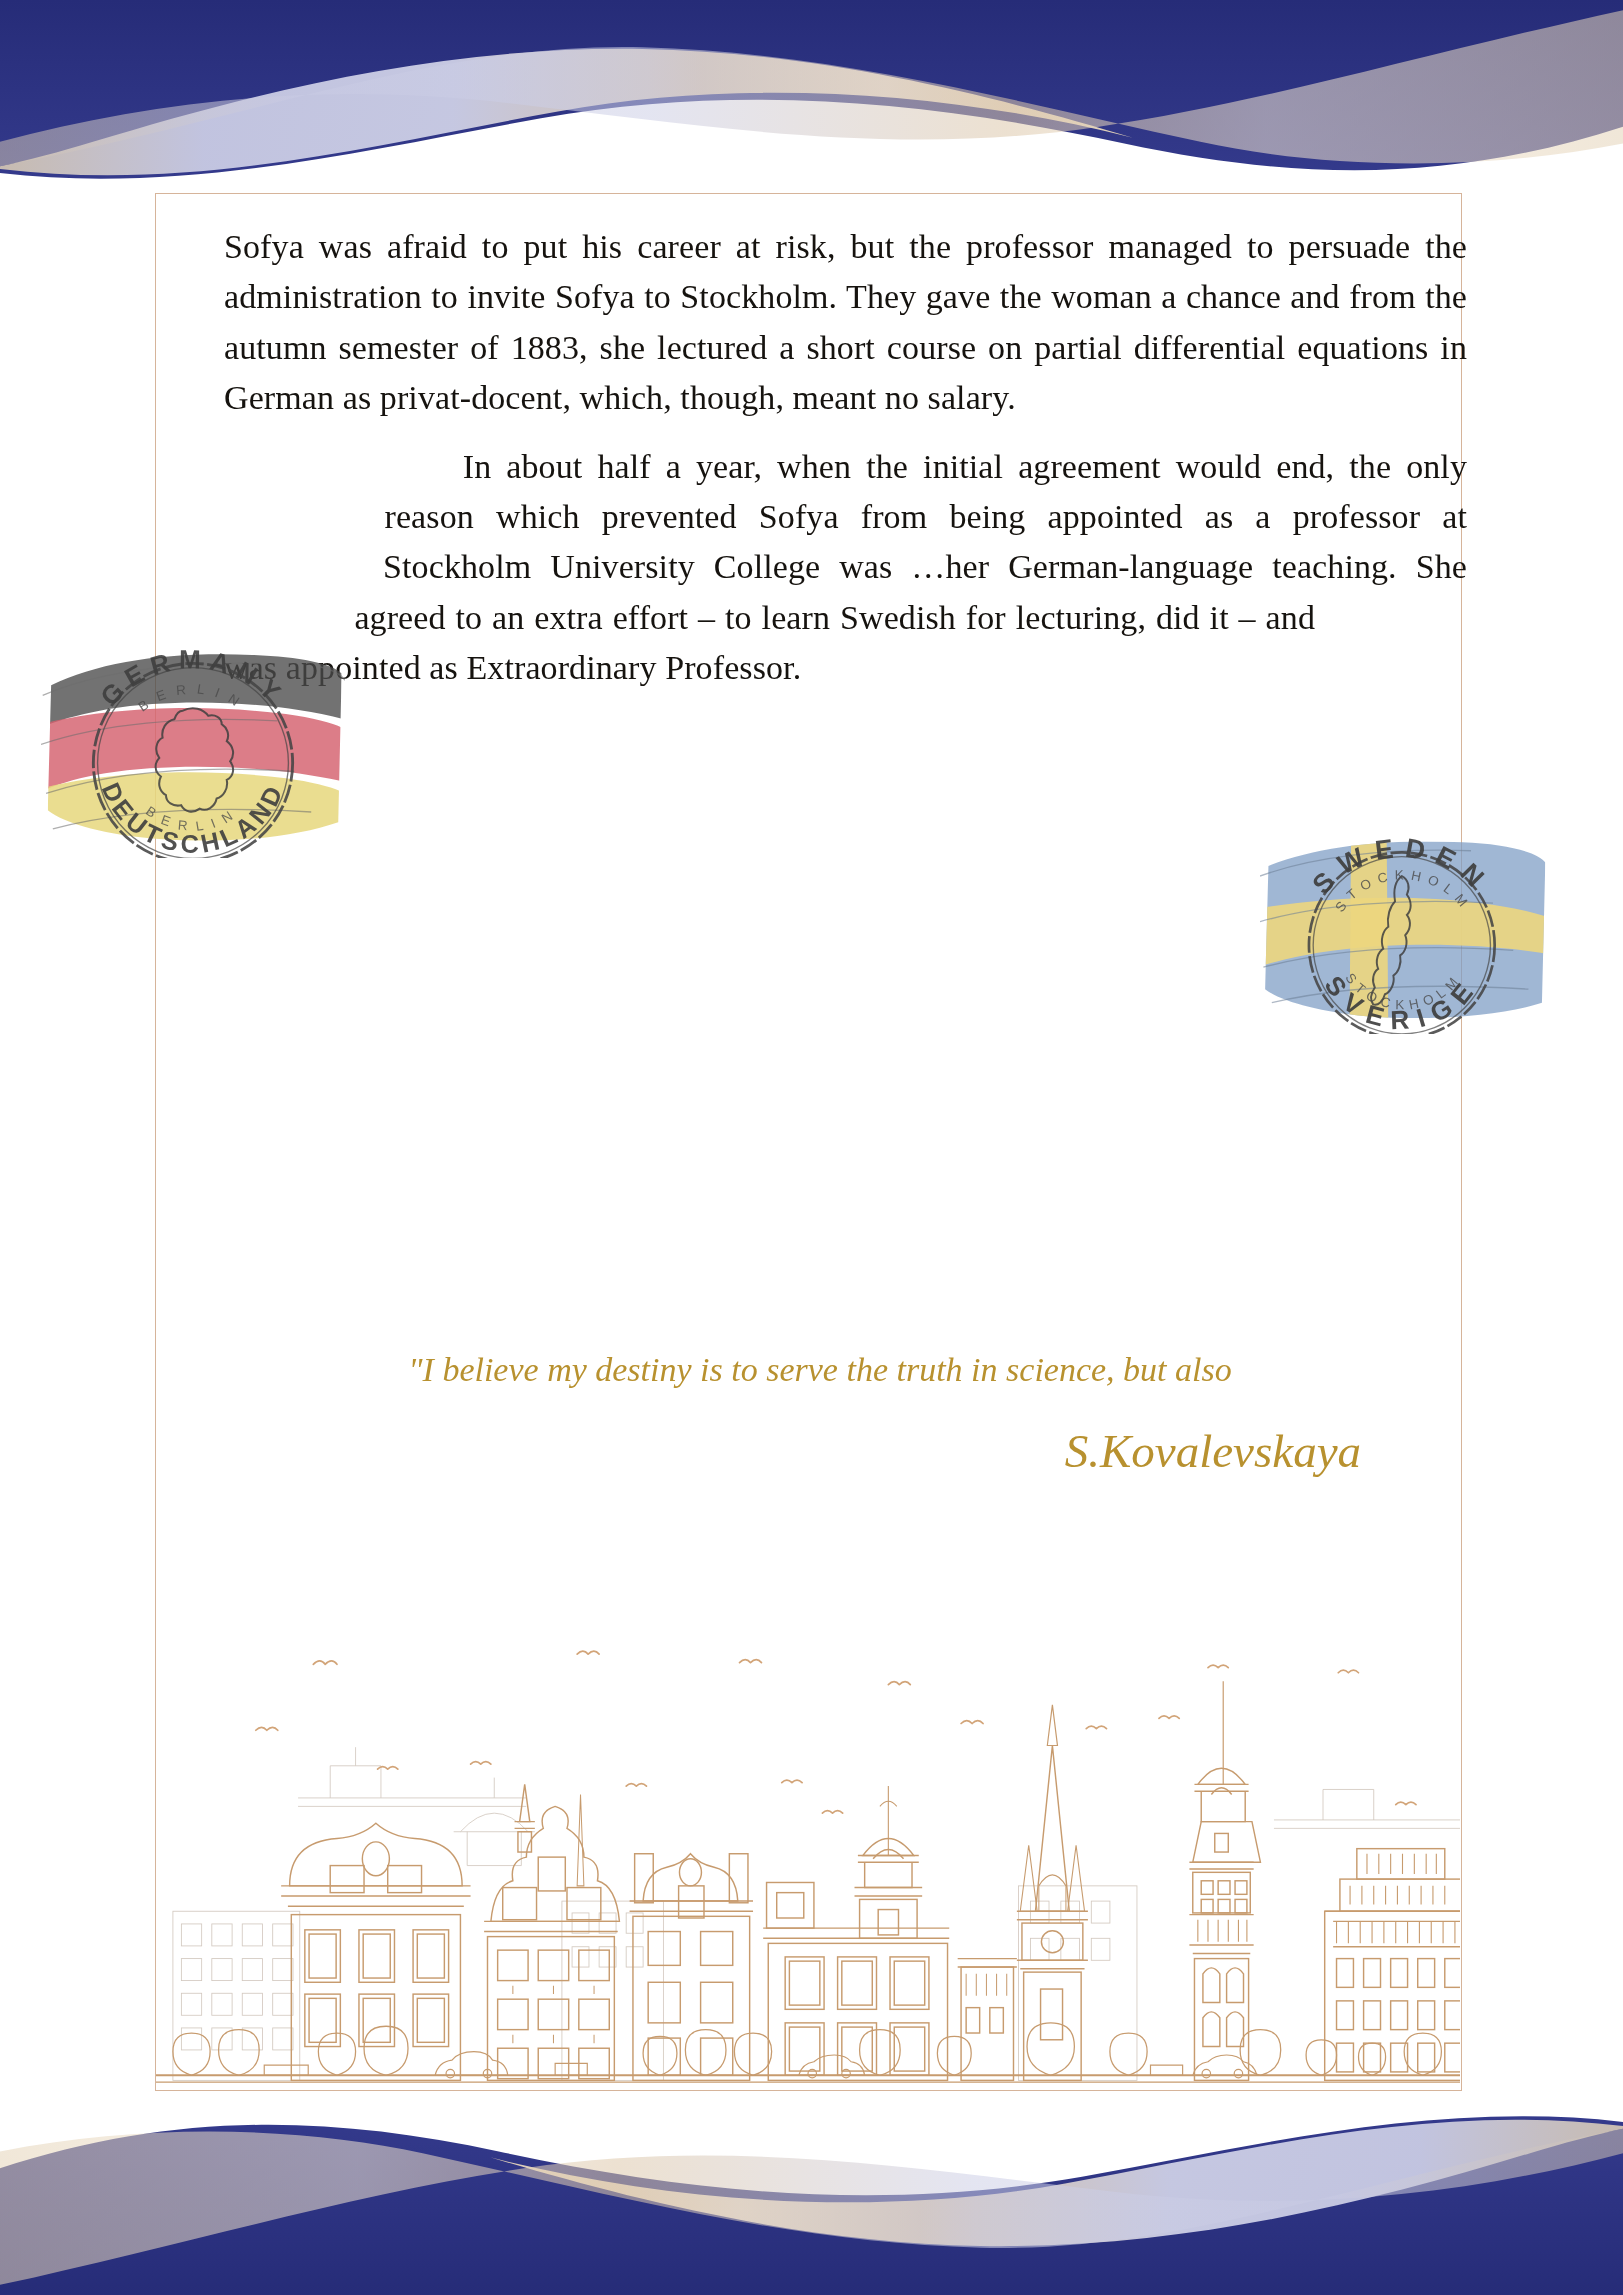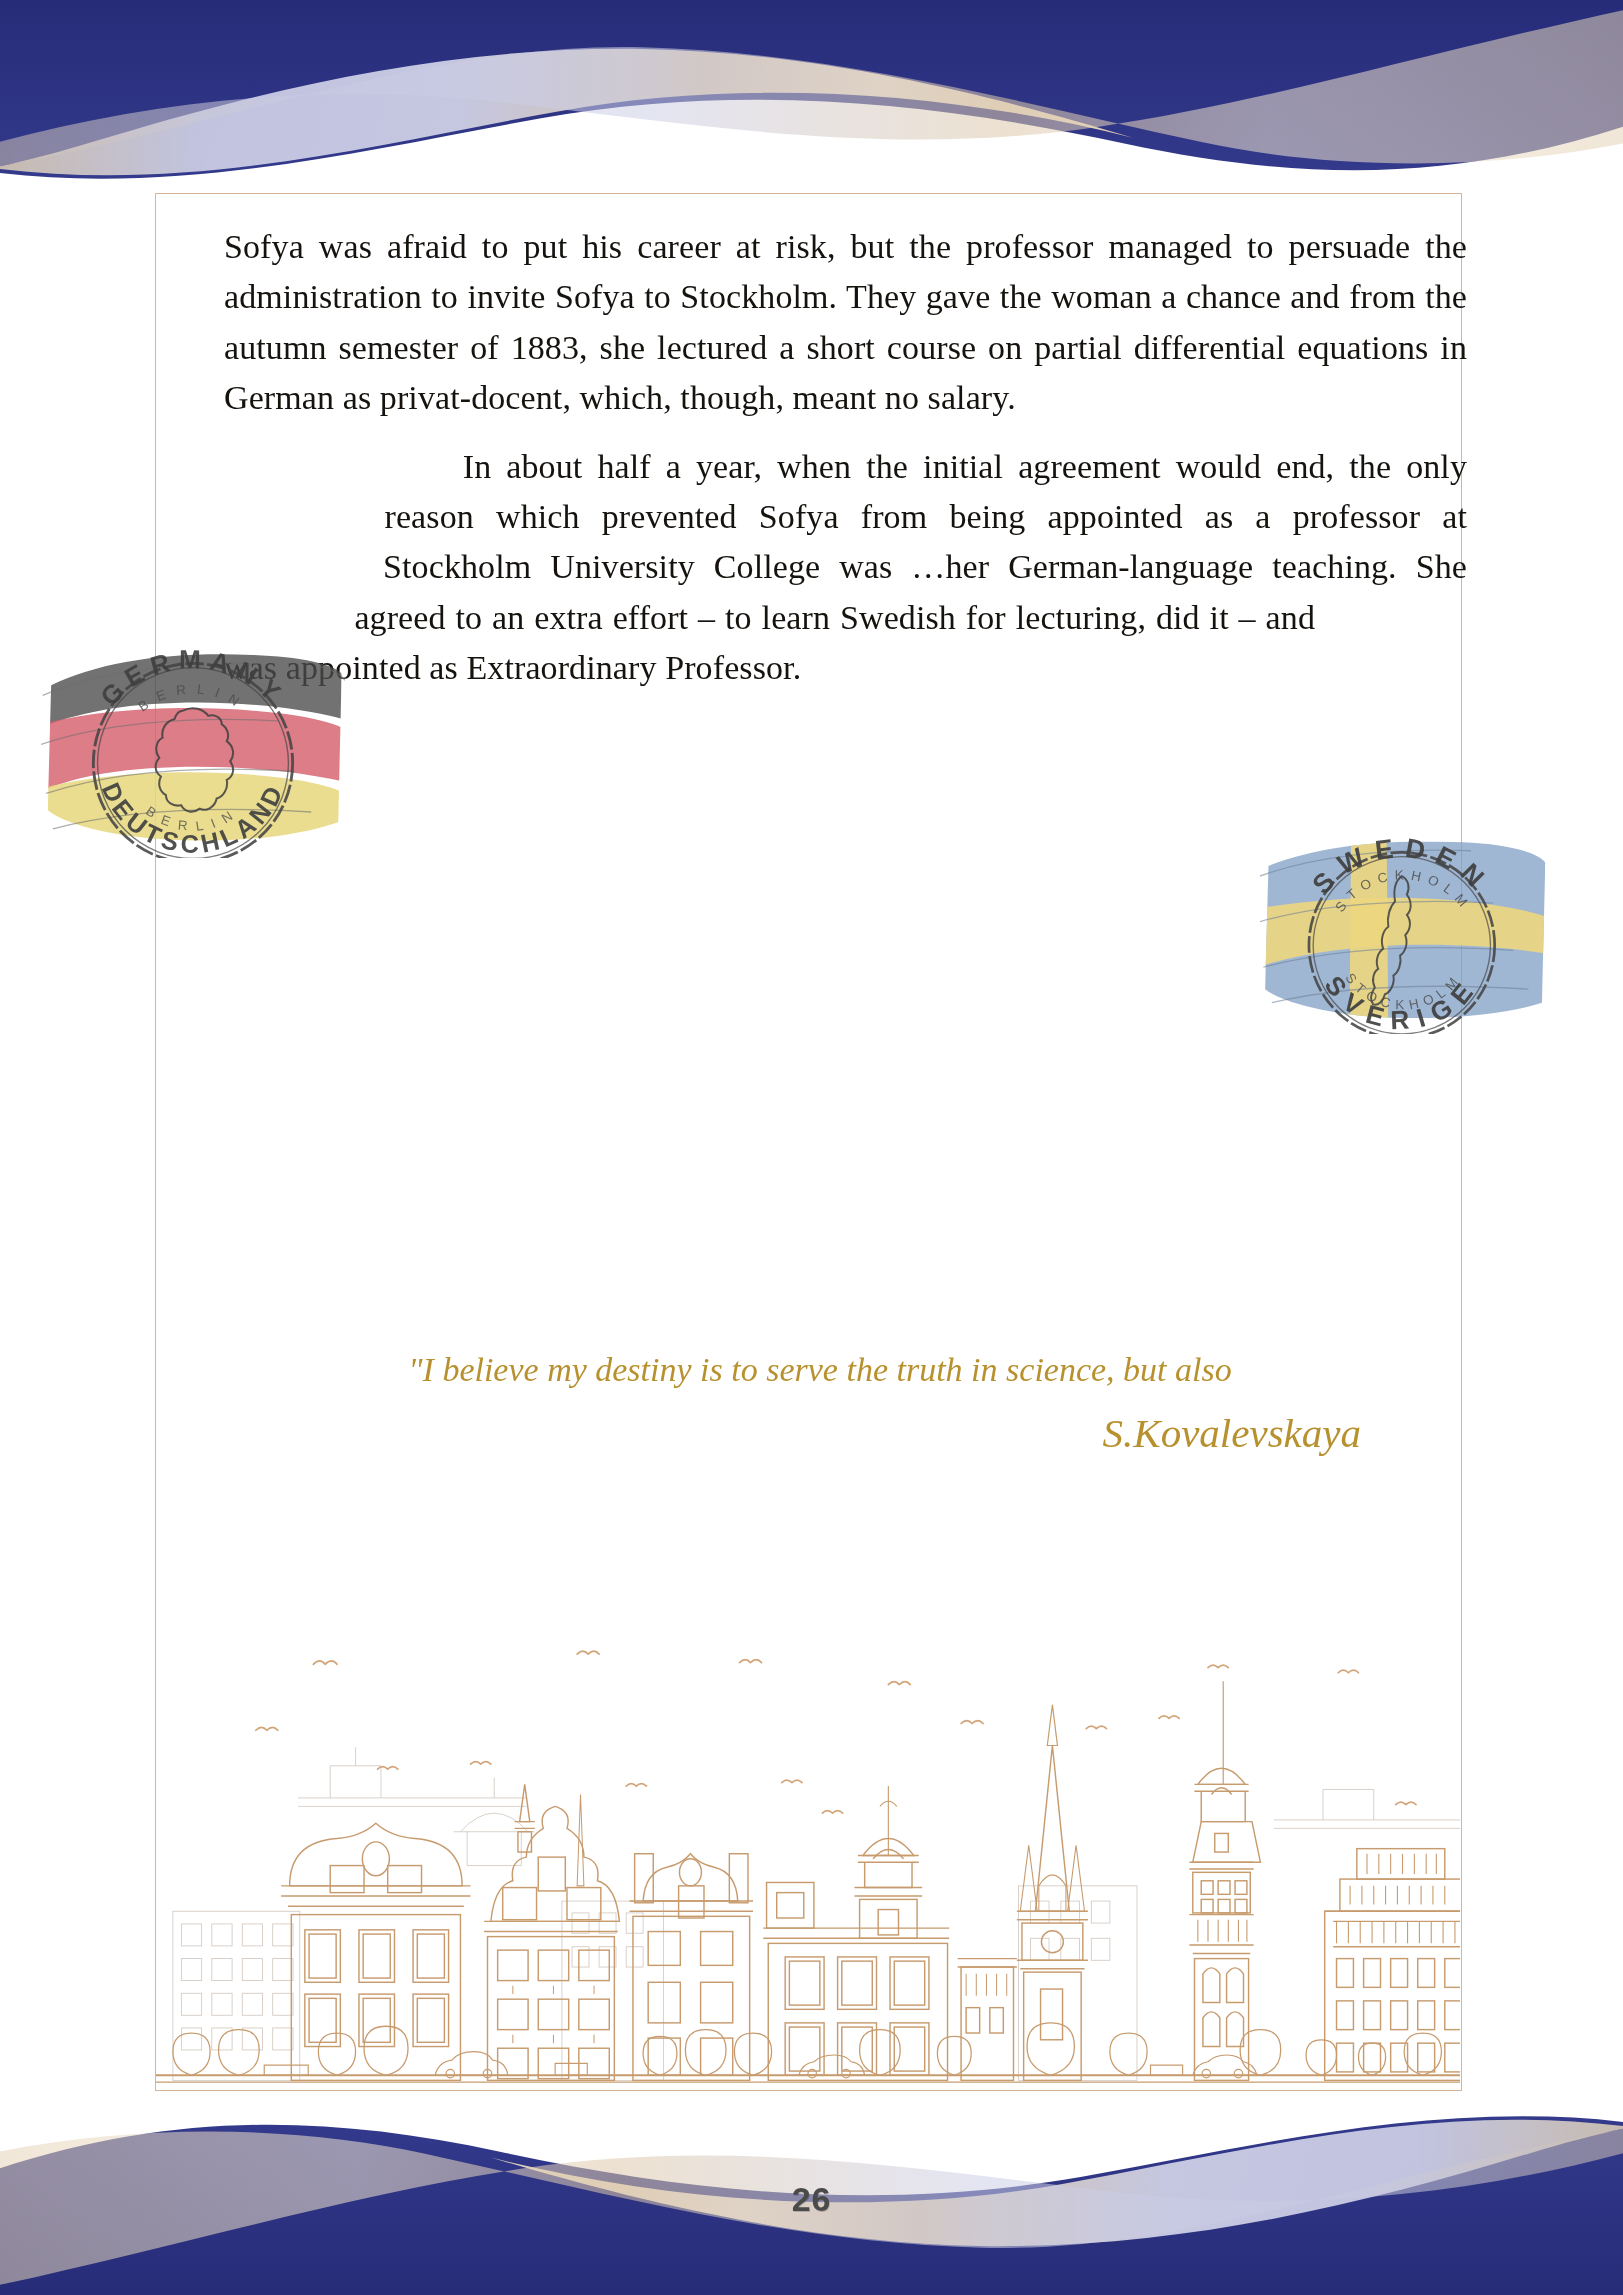--- a/index.html
+++ b/index.html
@@ -76,23 +76,23 @@
     color:#b8912f;
     font-style:italic;
     font-size:34px;
     line-height:1.42;
     text-align:center;
   }
   .quote-line{display:block;}
   .quote-author{
     display:block;
     text-align:right;
-    margin-top:10px;
+    margin-top:24px;
     padding-right:34px;
-    font-size:41px;
+    font-size:47px;
   }
 
   
   .cityscape{
     position:absolute;
     left:156px;top:1632px;
     width:1304px;height:457px;
     overflow:hidden;
   }
   .cityscape svg{display:block;width:1304px;height:457px;}
@@ -534,21 +534,20 @@
         <path d="M1100,114 q6,-6 12,0 M1112,114 q6,-6 12,0"></path>
         <path d="M1186,102 q6,-6 12,0 M1198,102 q6,-6 12,0"></path>
         <path d="M1244,42 q6,-6 12,0 M1256,42 q6,-6 12,0"></path>
         <path d="M1398,48 q6,-6 12,0 M1410,48 q6,-6 12,0"></path>
         <path d="M1466,204 q6,-6 12,0 M1478,204 q6,-6 12,0"></path>
         <path d="M262,162 q6,-6 12,0 M274,162 q6,-6 12,0"></path>
       </g>
     </svg>
   </div>
 
-  <div class="page-number">26</div>
 
   <div class="banner banner-bottom">
     <svg viewBox="0 0 1920 270" preserveAspectRatio="none" aria-hidden="true">
       <defs>
         <linearGradient id="swoosh2" x1="0" y1="0" x2="1" y2="0">
           <stop offset="0%" stop-color="#cfc2b2"></stop>
           <stop offset="18%" stop-color="#c9cbe4"></stop>
           <stop offset="40%" stop-color="#cdcfe6"></stop>
           <stop offset="62%" stop-color="#ddc8ab"></stop>
           <stop offset="78%" stop-color="#f3e6d2"></stop>

